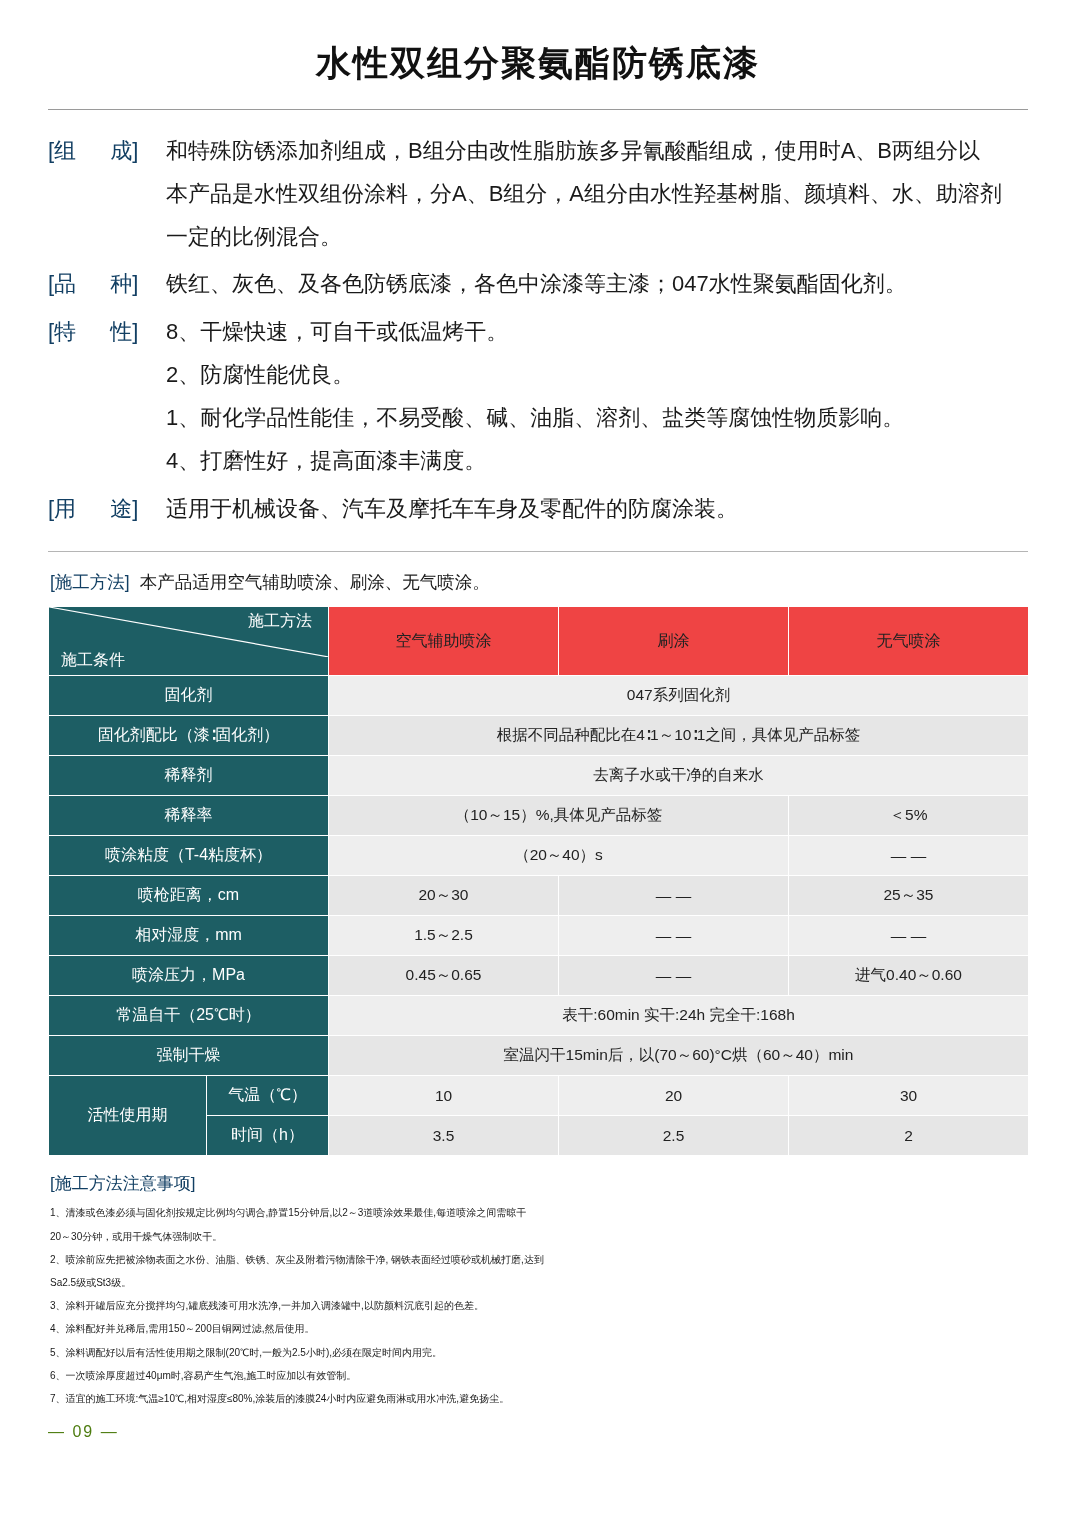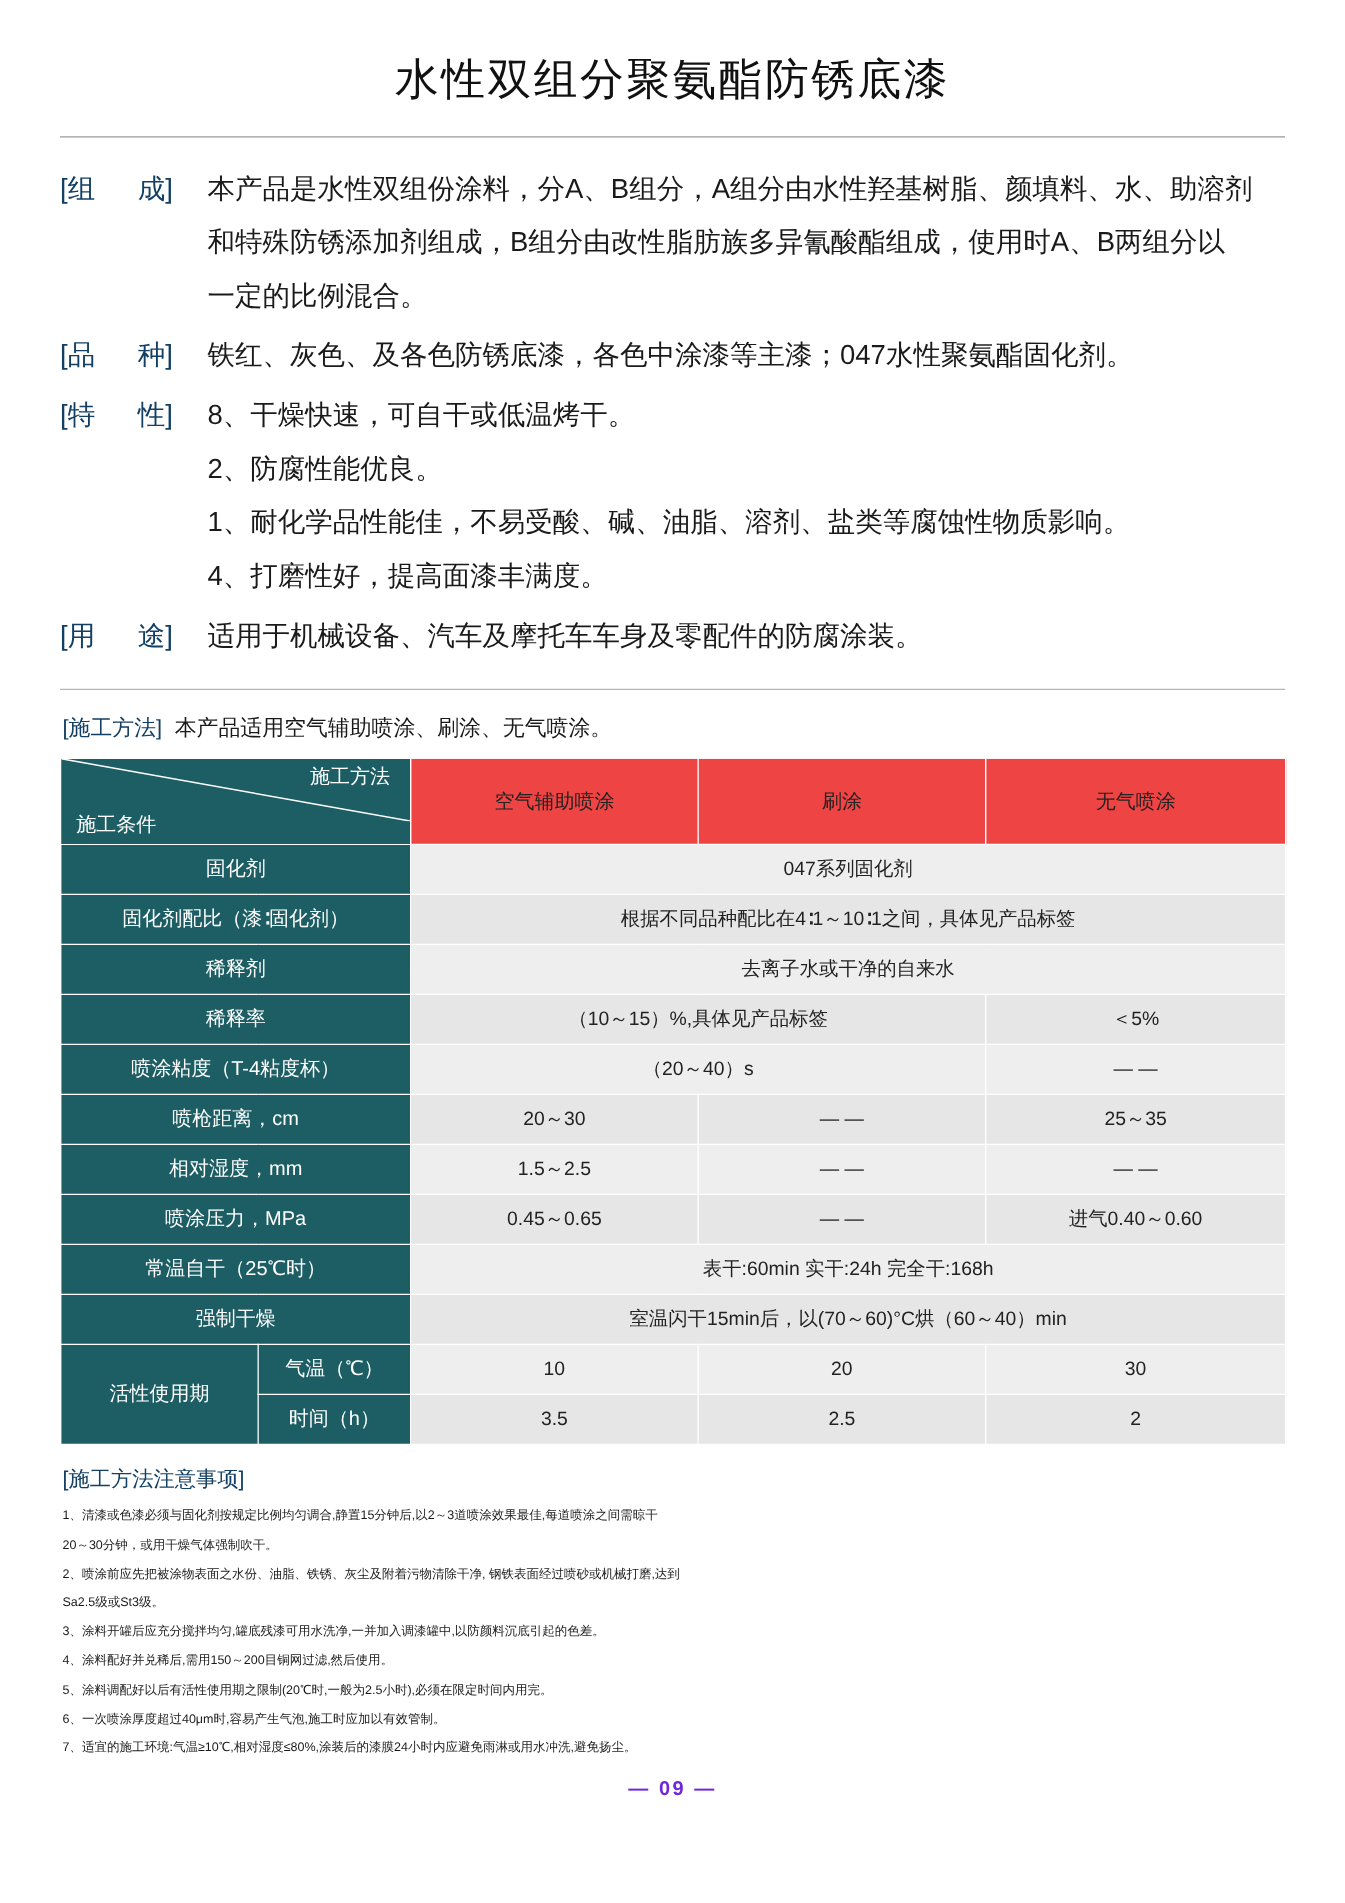--- a/index.html
+++ b/index.html
@@ -52,21 +52,21 @@
     z-index: 0;
     pointer-events: none;
     user-select: none;
   }
   .content { position: relative; z-index: 2; }
 
   h1.title {
     text-align: center;
     font-size: 35px;
     letter-spacing: 2px;
-    font-weight: normal;
+    font-weight: bold;
     margin: 40px 0 22px 0;
     color: #111;
   }
   .rule {
     border-top: 1px solid #9a9a9a;
     margin: 0 0 22px 0;
   }
   .rule.thin {
     border-top: 1px solid #b5b5b5;
     margin: 24px 0 18px 0;
@@ -164,26 +164,25 @@
     font-size: 17px;
     margin: 16px 0 9px 2px;
   }
   .note {
     font-size: 10px;
     line-height: 1.72;
     margin: 0 0 6px 2px;
     color: #1a1a1a;
   }
   .pagenum {
-    text-align: center;
-    font-size: 16px;
-    color: #6d28d9;
+    text-align: left;
+    font-size: 16px;
+    color: #4d7c0f;
     margin-top: 16px;
     letter-spacing: 2px;
-    font-weight: bold;
   }
 </style>
 </head>
 <body>
 
 <div class="page">
 
   <div class="watermark">g</div>
   <div class="watermark-green">g</div>
 
@@ -191,22 +190,22 @@
 
     <h1 class="title">水性双组分聚氨酯防锈底漆</h1>
 
     <div class="rule"></div>
 
     <div class="sec">
       <div class="sec-label">
         <span>[组</span><span class="sp"></span><span>成]</span>
       </div>
       <div class="sec-body">
+        <p>和特殊防锈添加剂组成，B组分由改性脂肪族多异氰酸酯组成，使用时A、B两组分以</p>
         <p>本产品是水性双组份涂料，分A、B组分，A组分由水性羟基树脂、颜填料、水、助溶剂</p>
-        <p>和特殊防锈添加剂组成，B组分由改性脂肪族多异氰酸酯组成，使用时A、B两组分以</p>
         <p>一定的比例混合。</p>
       </div>
     </div>
 
     <div class="sec">
       <div class="sec-label">
         <span>[品</span><span class="sp"></span><span>种]</span>
       </div>
       <div class="sec-body">
         <p>铁红、灰色、及各色防锈底漆，各色中涂漆等主漆；047水性聚氨酯固化剂。</p>

